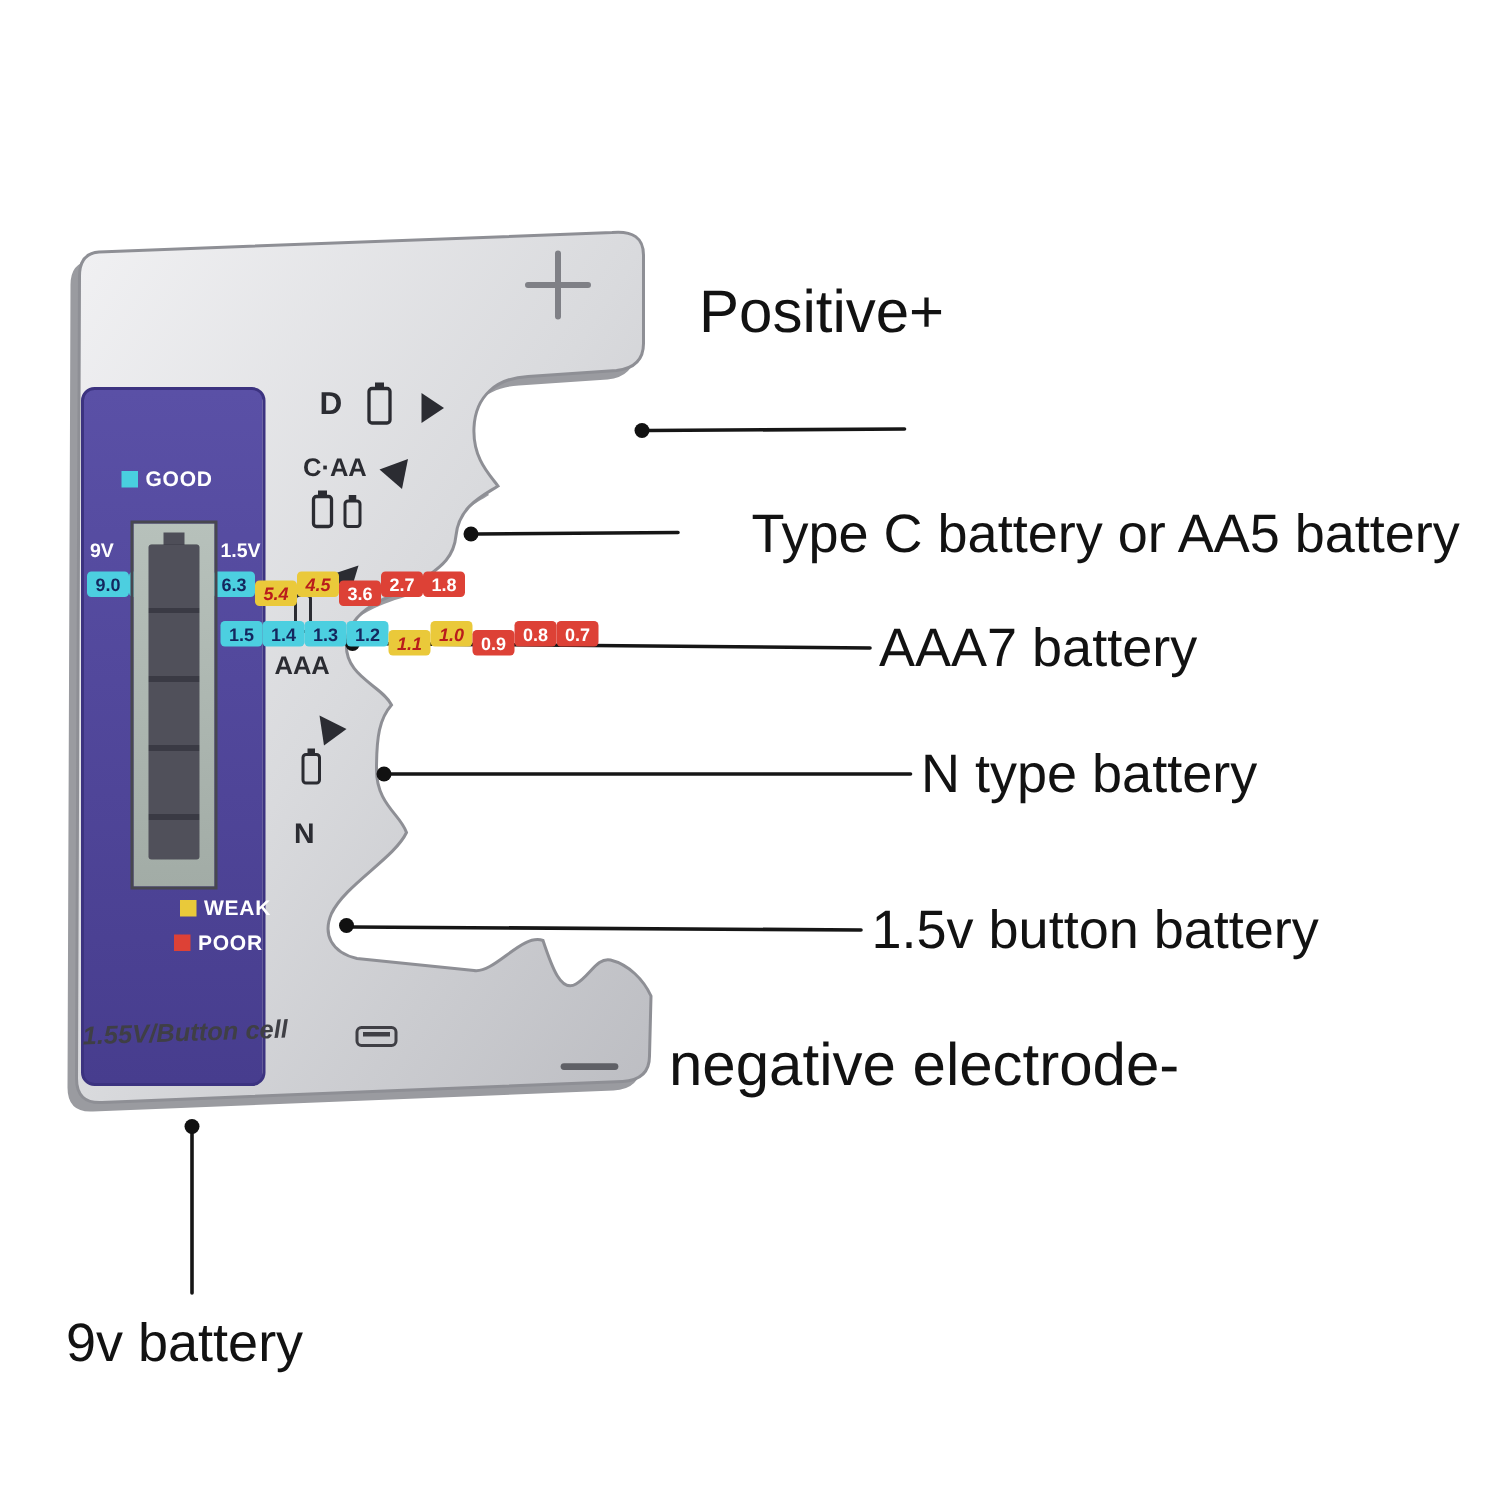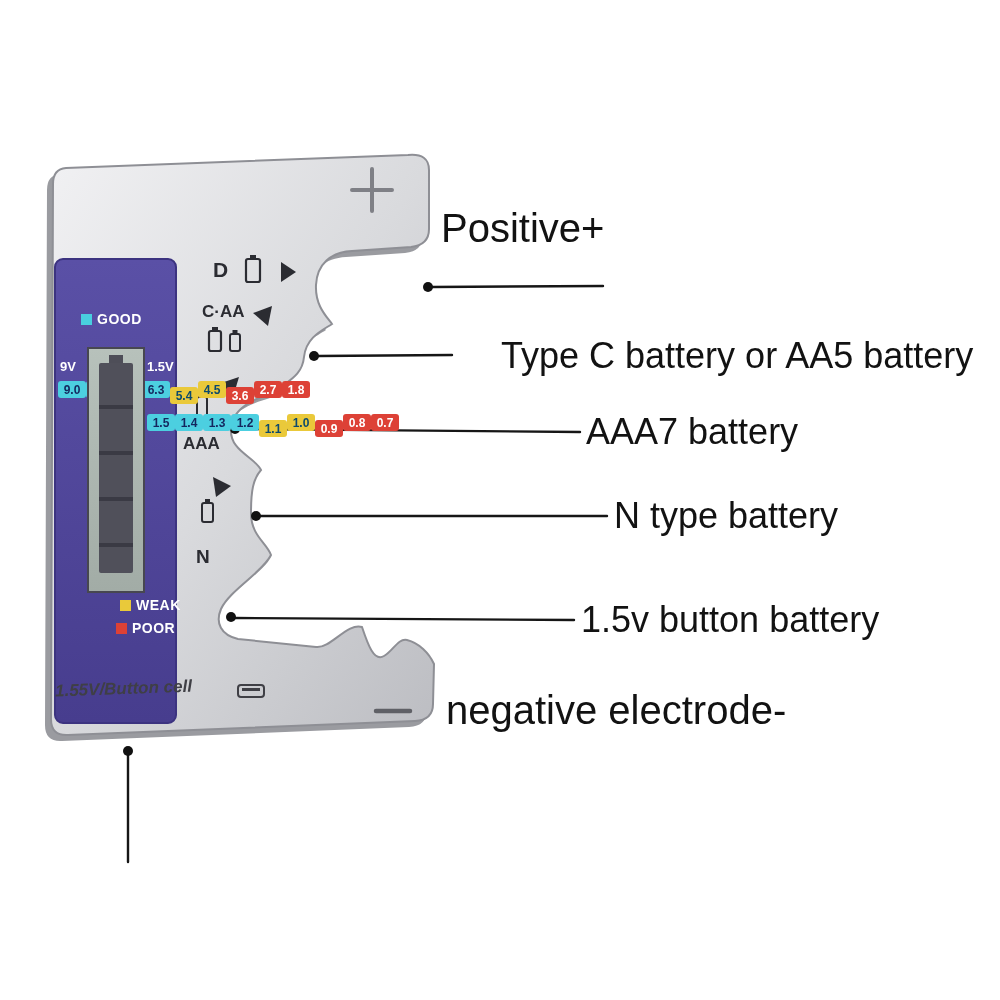--- a/index.html
+++ b/index.html
@@ -17,21 +17,21 @@
   
   .lcd-panel { position:absolute; left:54px; top:258px; width:123px; height:466px;
     background:linear-gradient(180deg,#5a50a6,#473d8e); border:2px solid #3c3380; border-radius:9px; }
   .col-header { position:absolute; color:#ffffff; font-weight:bold; font-size:13px; line-height:1; }
   .chips { position:absolute; display:flex; flex-direction:row; }
   .chips-left  { left:2px;  top:121px; }
   .chips-right { left:91px; top:121px;margin-top:33px; }
   .chip { width:28px; height:17px; border-radius:3px; margin-bottom:4px; font-size:12px; font-weight:bold;
     display:flex; align-items:center; justify-content:center; line-height:1; }
   .chip.cyan   { background:#4ccfe0; color:#14275e; }
-  .chip.yellow { background:#eac93a; color:#0c4a6e; }
+  .chip.yellow { background:#eac93a; color:#b91c1c;font-style:italic; }
   .chip.red    { background:#dd4136; color:#ffffff; }
   .chip.gap    { margin-top:6px; }
 
   .status { position:absolute; display:flex; align-items:center; gap:5px; color:#ffffff;
     font-weight:bold; font-size:14px; letter-spacing:.5px; line-height:1; }
   .sq { width:11px; height:11px; display:inline-block; }
   .sq.cyan   { background:#49cfdf; }
   .sq.yellow { background:#e9c93a; }
   .sq.red    { background:#dd4136; }
 
@@ -163,20 +163,21 @@
   <div class="slot-label" style="left:213px; top:259px; font-size:21px;">D</div>
   <div class="slot-label" style="left:202px; top:303px; font-size:17px;">C·AA</div>
   <div class="slot-label" style="left:183px; top:435px; font-size:17px;">AAA</div>
   <div class="slot-label" style="left:196px; top:547px; font-size:19px;">N</div>
 
   <div class="bottom-label">1.55V/Button cell</div>
   <div class="cell-icon">
       <div class="bar"></div>
     </div>
 
-  <div class="ann big" style="left:441px; top:188px;margin-top:20px;">Positive+</div>
+  <div class="ann big" style="left:466px; top:188px;">Positive+</div>
   <div class="ann" style="left:457px; top:338px;margin-left:44px;">Type C battery or AA5 battery</div>
   <div class="ann" style="left:586px; top:414px;">AAA7 battery</div>
   <div class="ann" style="left:614px; top:498px;">N type battery</div>
   <div class="ann" style="left:581px; top:602px;">1.5v button battery</div>
   <div class="ann big" style="left:446px; top:690px;">negative electrode-</div>
+  <div class="ann" style="left:44px;  top:877px;">9v battery</div>
 
 </div>
 
 </body></html>

